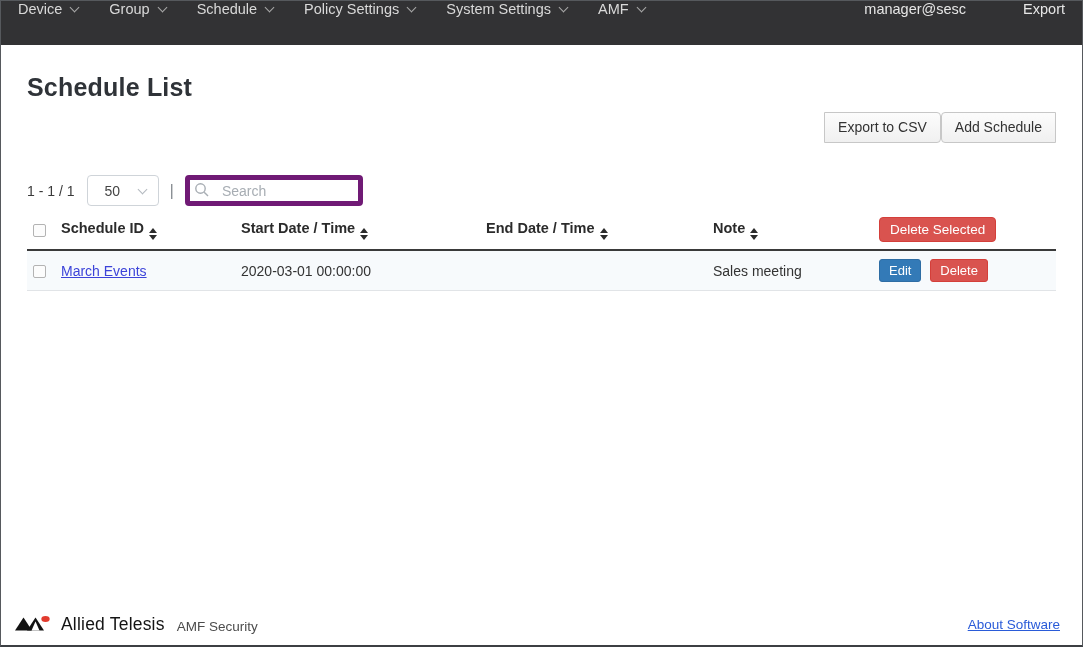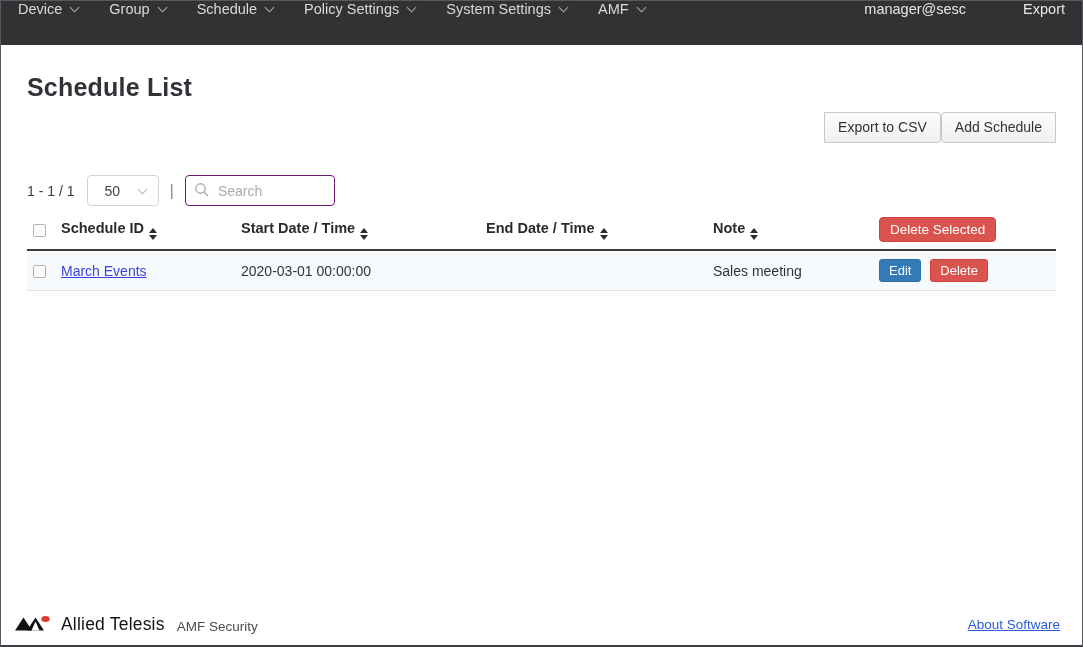--- a/index.html
+++ b/index.html
@@ -48,21 +48,21 @@
     padding:0 12px 0 16px; color:#444; font-size:14px; cursor:pointer; background:#fff;
   }
   .select-caret {
     display:inline-block; width:7px; height:7px; margin-top:-3px;
     border-right:1.6px solid #b3b9bf; border-bottom:1.6px solid #b3b9bf;
     transform:rotate(45deg);
   }
   .pipe { color:#8a8f94; font-size:17px; margin:0 11px 0 10px; }
   .search-wrap { position:relative; }
   .search-input {
-    width:150px; height:31px; border:1px solid #701a75; border-radius:4px;
+    width:178px; height:31px; border:5px solid #701a75; border-radius:4px;
     padding:0 10px 0 32px; font-size:14px; color:#333; outline:none;
     font-family:"Liberation Sans", sans-serif;
   }
   .search-input::placeholder { color:#a7adb3; }
   .search-icon { position:absolute; left:9px; top:7px; }
   
   .list-table { width:100%; border-collapse:collapse; table-layout:fixed; margin-top:6px; }
   .list-table th {
     text-align:left; font-size:14.5px; font-weight:bold; color:#2b2b2b;
     padding:5px 0 7px 5px; border-bottom:2px solid #3a3a3a; vertical-align:middle;

